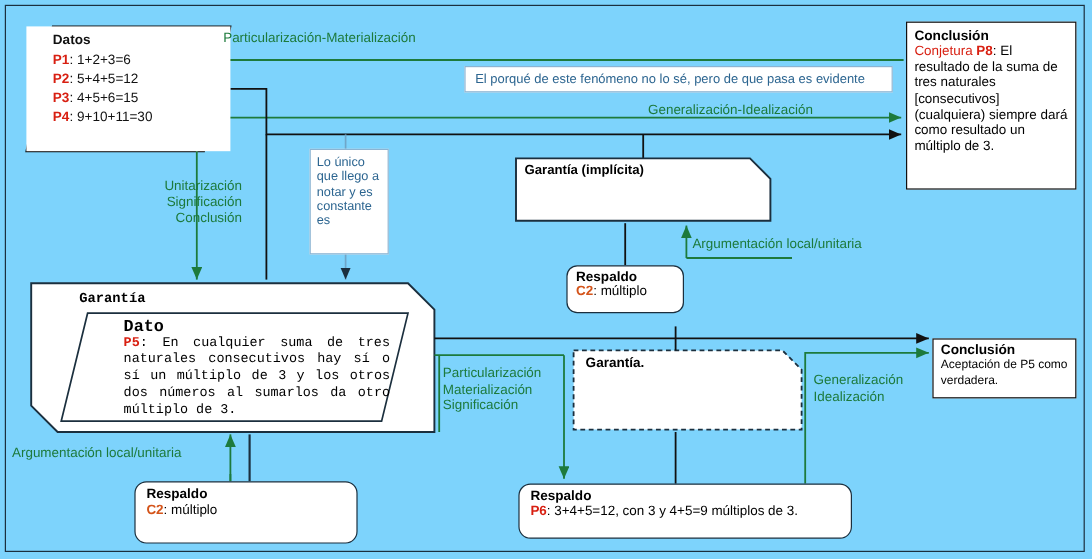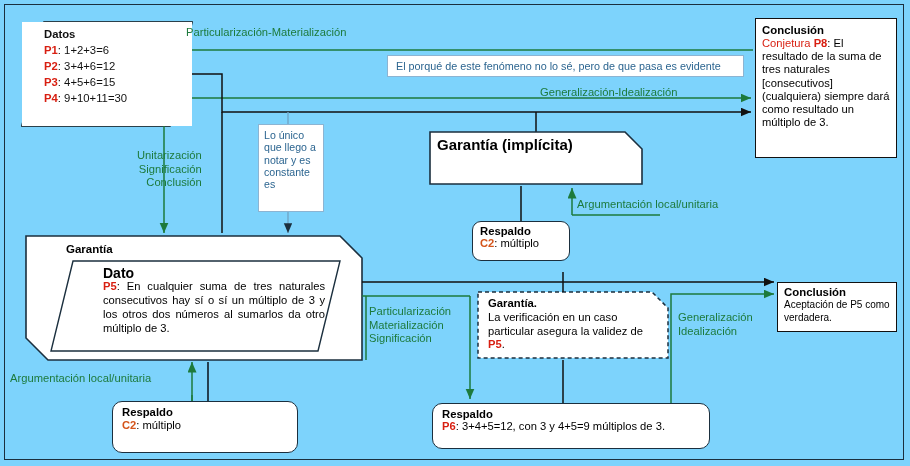--- a/index.html
+++ b/index.html
@@ -39,31 +39,31 @@
      display:flex;align-items:center;padding:0 8px;font-size:10.8px;}
   #note-tall{left:258px;top:124px;width:66px;height:88px;padding:4px 5px;
      font-size:10.6px;line-height:12.3px;}
 
   
   .glabel{position:absolute;color:#1d7a3c;font-size:11.2px;line-height:13.6px;white-space:nowrap;}
   .gline{position:absolute;color:#1d7a3c;font-size:11.2px;white-space:nowrap;}
 
   
   #gar-imp{left:430px;top:132px;width:212px;height:52px;padding:4px 7px;}
-  #gar-imp .hd{font-weight:bold;font-size:15px;}
+  #gar-imp .hd{font-weight:bold;font-size:11px;}
   #gar-imp .bd{font-size:11.2px;line-height:13.4px;}
 
   
   #resp-c2{left:472px;top:221px;width:98px;height:40px;
     border:1.6px solid #1b2f3e;border-radius:9px;padding:3px 7px;}
   #resp-c2 .hd{font-weight:bold;font-size:11.3px;}
   #resp-c2 .bd{font-size:11.2px;}
 
   
-  #gar-big{left:26px;top:236px;width:336px;height:111px;}
+  #gar-big{left:26px;top:236px;width:336px;height:111px;font-family:Liberation Mono, monospace;}
   #gar-big .hd{position:absolute;left:40px;top:7px;font-weight:bold;font-size:11.5px;}
   #dato-inner{position:absolute;left:47px;top:25px;width:265px;height:90px;}
   #dato-inner .ih{position:absolute;left:30px;top:4px;font-weight:bold;font-size:14px;}
   #dato-inner .ib{position:absolute;left:30px;top:18px;width:222px;
      font-size:11.2px;line-height:14px;text-align:justify;}
 
   
   #gar-dash{left:478px;top:292px;width:190px;height:66px;}
   #gar-dash .hd{position:absolute;left:10px;top:5px;font-weight:bold;font-size:11.3px;}
   #gar-dash .bd{position:absolute;left:10px;top:19px;width:170px;font-size:11.2px;line-height:13.6px;}
@@ -159,21 +159,21 @@
     <path d="M192,401 L192,395" fill="none" stroke="#1d7a3c" stroke-width="1.5"></path>
   </svg>
 
   <div class="node t" id="datos">
     <div class="inner">
       <div class="line bold">Datos</div>
       <div class="line">
         <span class="red">P1</span><span>: </span><span>1+2+3=6</span>
       </div>
       <div class="line">
-        <span class="red">P2</span><span>: </span><span>3+4+6=12</span>
+        <span class="red">P2</span><span>: </span><span>5+4+5=12</span>
       </div>
       <div class="line">
         <span class="red">P3</span><span>: </span><span>4+5+6=15</span>
       </div>
       <div class="line">
         <span class="red">P4</span><span>: </span><span>9+10+11=30</span>
       </div>
     </div>
   </div>
 
@@ -231,23 +231,20 @@
     <div id="dato-inner" style="background:transparent;">
       <div class="ih">Dato</div>
       <div class="ib">
         <span class="red">P5</span><span>: En cualquier suma de tres naturales consecutivos hay sí o sí un múltiplo de 3 y los otros dos números al sumarlos da otro múltiplo de 3.</span>
       </div>
     </div>
   </div>
 
   <div class="node" id="gar-dash" style="background:transparent;">
     <div class="hd">Garantía.</div>
-    <div class="bd">
-      <span>La verificación en un caso particular asegura la validez de </span><span class="red">P5</span><span>.</span>
-    </div>
   </div>
 
   <div class="node" id="concl-bot">
     <div class="hd">Conclusión</div>
     <div class="bd">Aceptación de P5 como verdadera.</div>
   </div>
 
   <div class="node" id="resp-c1">
     <div class="hd">Respaldo</div>
     <div class="bd">

